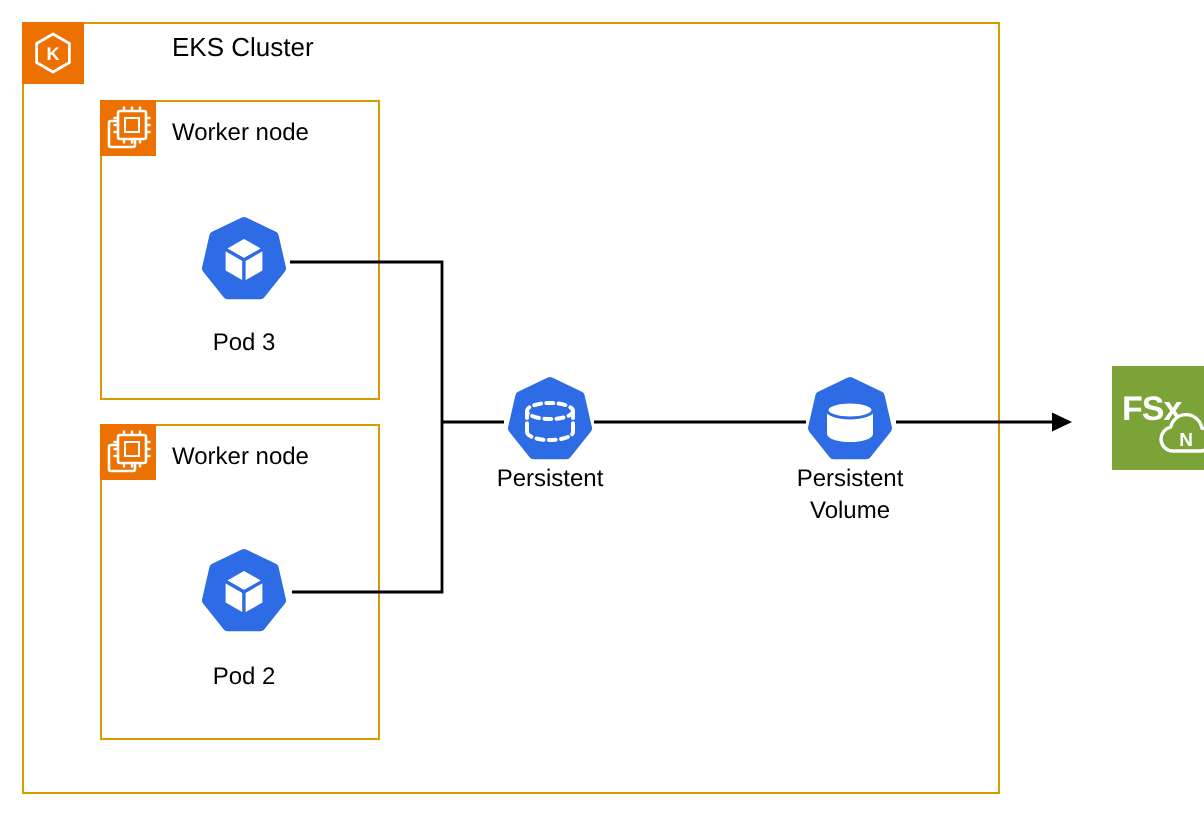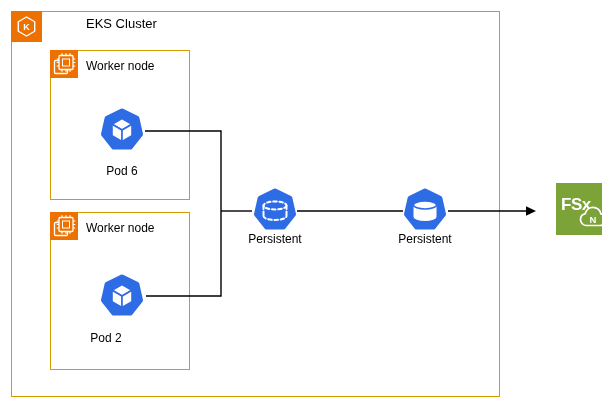--- a/index.html
+++ b/index.html
@@ -52,21 +52,21 @@
 <div class="lbl" style="left:86px;top:58px;">Worker node</div>
 
 <div class="node-icon" style="left:99px;top:107px;">
   <svg width="46" height="46" viewBox="-23 -23 46 46">
     <polygon points="0,-19 14.86,-11.85 18.52,4.23 8.24,17.12 -8.24,17.12 -18.52,4.23 -14.86,-11.85" fill="#2E6CE5" stroke="#2E6CE5" stroke-width="5" stroke-linejoin="round"></polygon>
     <polygon points="0,-11.5 10,-5.75 0,0 -10,-5.75" fill="#fff" stroke="#2E6CE5" stroke-width="1.6"></polygon>
     <polygon points="-10,-5.75 0,0 0,11.5 -10,5.75" fill="#fff" stroke="#2E6CE5" stroke-width="1.6"></polygon>
     <polygon points="10,-5.75 0,0 0,11.5 10,5.75" fill="#fff" stroke="#2E6CE5" stroke-width="1.6"></polygon>
   </svg>
 </div>
-<div class="lbl lbl-center" style="left:92px;top:163px;width:60px;">Pod 6</div>
+<div class="lbl lbl-center" style="left:92px;top:163px;width:60px;">Pod 3</div>
 
 <div class="group-box" style="left:50px;top:212px;width:140px;height:158px;"></div>
 <div class="icon-sq node-icon" style="left:50px;top:212px;width:28px;height:28px;">
   <svg width="28" height="28" viewBox="0 0 28 28">
     <rect x="4.5" y="10.5" width="13" height="13" rx="1" fill="none" stroke="#fff" stroke-width="1.3"></rect>
     <rect x="9" y="5.5" width="14" height="14" rx="1" fill="#ED7100" stroke="#fff" stroke-width="1.3"></rect>
     <rect x="12.5" y="9" width="7" height="7" fill="none" stroke="#fff" stroke-width="1"></rect>
     <g stroke="#fff" stroke-width="1.2">
       <path d="M12,3.2V5.5 M16,3.2V5.5 M20,3.2V5.5"></path>
       <path d="M12,19.5V21.8 M16,19.5V21.8 M20,19.5V21.8"></path>
@@ -78,21 +78,21 @@
 <div class="lbl" style="left:86px;top:220px;">Worker node</div>
 
 <div class="node-icon" style="left:99px;top:273px;">
   <svg width="46" height="46" viewBox="-23 -23 46 46">
     <polygon points="0,-19 14.86,-11.85 18.52,4.23 8.24,17.12 -8.24,17.12 -18.52,4.23 -14.86,-11.85" fill="#2E6CE5" stroke="#2E6CE5" stroke-width="5" stroke-linejoin="round"></polygon>
     <polygon points="0,-11.5 10,-5.75 0,0 -10,-5.75" fill="#fff" stroke="#2E6CE5" stroke-width="1.6"></polygon>
     <polygon points="-10,-5.75 0,0 0,11.5 -10,5.75" fill="#fff" stroke="#2E6CE5" stroke-width="1.6"></polygon>
     <polygon points="10,-5.75 0,0 0,11.5 10,5.75" fill="#fff" stroke="#2E6CE5" stroke-width="1.6"></polygon>
   </svg>
 </div>
-<div class="lbl lbl-center" style="left:76px;top:330px;width:60px;">Pod 2</div>
+<div class="lbl lbl-center" style="left:92px;top:330px;width:60px;">Pod 2</div>
 
 <div class="node-icon" style="left:252px;top:187px;">
   <svg width="46" height="46" viewBox="-23 -23 46 46">
     <polygon points="0,-19 14.86,-11.85 18.52,4.23 8.24,17.12 -8.24,17.12 -18.52,4.23 -14.86,-11.85" fill="#2E6CE5" stroke="#2E6CE5" stroke-width="5" stroke-linejoin="round"></polygon>
     <g fill="none" stroke="#fff" stroke-width="2" stroke-dasharray="3.5 2.6" stroke-linecap="round">
       <ellipse cx="0" cy="-4.5" rx="11.5" ry="4"></ellipse>
       <path d="M-11.5,-4.5 V6"></path>
       <path d="M11.5,-4.5 V6"></path>
       <path d="M-11.5,6 A11.5,4 0 0 0 11.5,6"></path>
     </g>
@@ -104,20 +104,21 @@
 
 <div class="node-icon" style="left:402px;top:187px;">
   <svg width="46" height="46" viewBox="-23 -23 46 46">
     <polygon points="0,-19 14.86,-11.85 18.52,4.23 8.24,17.12 -8.24,17.12 -18.52,4.23 -14.86,-11.85" fill="#2E6CE5" stroke="#2E6CE5" stroke-width="5" stroke-linejoin="round"></polygon>
     <path d="M-11.5,-5 L-11.5,7 A11.5,4 0 0 0 11.5,7 L11.5,-5 Z" fill="#fff"></path>
     <ellipse cx="0" cy="-5" rx="11.5" ry="4" fill="#fff" stroke="#2E6CE5" stroke-width="1.5"></ellipse>
   </svg>
 </div>
 <div class="lbl lbl-center" style="left:365px;top:231px;width:120px;">
   <span style="display:block">Persistent</span>
+  <span style="display:block">Volume</span>
 </div>
 
 <div class="fsx" style="left:556px;top:183px;">
   <svg width="52" height="52" viewBox="0 0 52 52">
     <rect x="0" y="0" width="52" height="52" fill="#7CA338"></rect>
     <text x="5" y="27" font-size="17" font-weight="600" fill="#fff" font-family="Liberation Sans, sans-serif" letter-spacing="-0.5">FSx</text>
     <path d="M30.5,42.5
              C27.2,42.5 24.5,39.8 24.5,36.5
              C24.5,33.6 26.6,31.2 29.3,30.6
              C30,27 33.2,24.3 37,24.3

